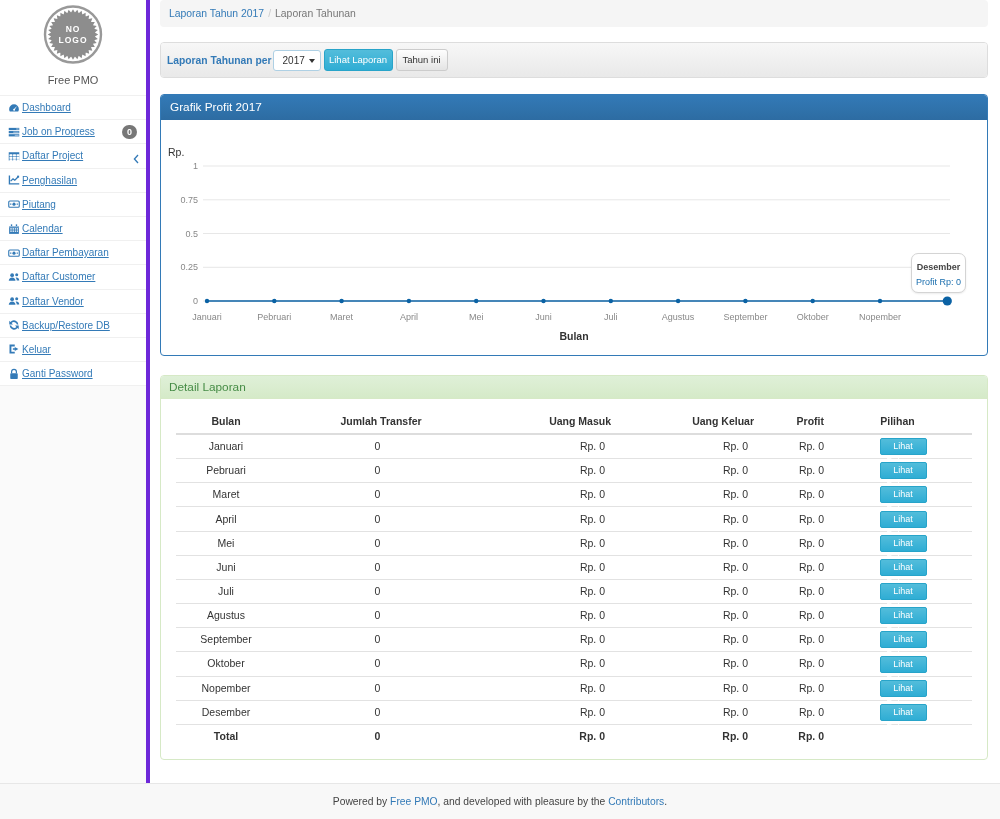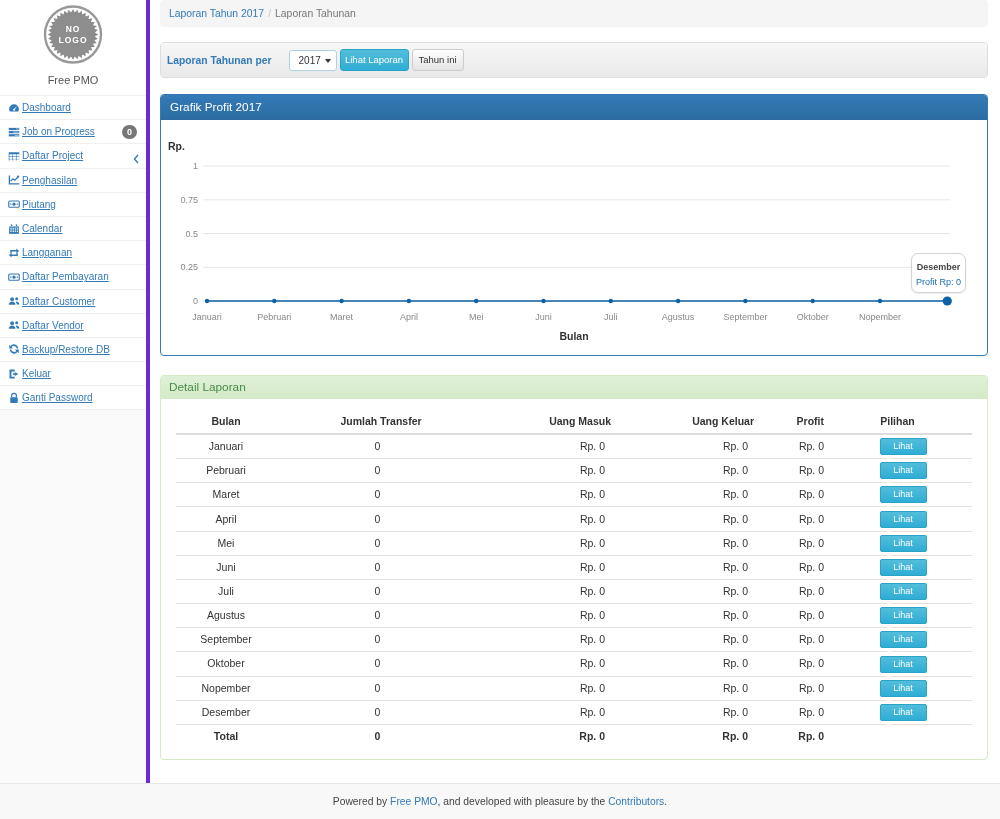--- a/index.html
+++ b/index.html
@@ -15,30 +15,30 @@
 #menu li .mt { font-size:10px; color:#337ab7; white-space:nowrap;text-decoration:underline; }
 .badge0 { position:absolute; right:9px; top:50%; margin-top:-7px; width:15px; height:14px; background:#777; border-radius:8px; color:#fff; font-size:9px; font-weight:bold; text-align:center; line-height:14px; }
 .chev { position:absolute; right:7px; top:50%; margin-top:-6px; height:10px; }
 #content { margin-left:160px; width:828px; padding-top:0; }
 .breadcrumb { height:27px; background:#f5f5f5; border-radius:4px; font-size:10.4px; line-height:27px; padding:0 9px; color:#777; margin-bottom:15px; }
 .breadcrumb a { color:#337ab7; text-decoration:none; }
 .breadcrumb .sep { color:#ccc; padding:0 4px; }
 .panel { border:1px solid #ddd; border-radius:4px; }
 .panel-form { height:36px; margin-bottom:15.5px; }
 .ph-default { background:linear-gradient(#f7f7f7,#e9e9e9); height:34px; display:flex; align-items:center; padding:0 6px; border-radius:3px; }
-.ph-default .lbl { font-size:10.3px; font-weight:bold; color:#337ab7; margin-right:16px; }
+.ph-default .lbl { font-size:10.3px; font-weight:bold; color:#337ab7; margin-right:0; }
 .sel { width:48px; height:21px; background:#fff; border:1px solid #aed0e4; border-radius:3px; font-size:10px; color:#333; position:relative; line-height:19px; padding-left:9px; margin:0 3px 0 1px; }
 .sel .car { position:absolute; right:5px; top:8px; width:0; height:0; border-left:3.5px solid transparent; border-right:3.5px solid transparent; border-top:4px solid #333; }
 .btn { display:inline-block; border-radius:3px; text-align:center; font-size:9.5px; }
 .btn-info { background:linear-gradient(#53bddb,#2fadd4); border:1px solid #28a4c9; color:#fff; height:22px; width:69px; line-height:20px; margin-right:3px; }
 .btn-default { background:linear-gradient(#fefefe,#e4e4e4); border:1px solid #ccc; color:#333; height:22px; width:52px; line-height:20px; }
 .panel-chart { border-color:#337ab7; height:262px; margin-bottom:19px; }
 .ph-primary { background:linear-gradient(#337ab7,#2d6ca2); height:25px; line-height:25px; color:#fff; font-size:11.8px; padding-left:9px; border-radius:3px 3px 0 0; }
 #chartbody { position:relative; height:235px; }
-#rp { position:absolute; left:7px; top:20px; font-size:10.5px; font-weight:bold; color:#333; }
+#rp { position:absolute; left:7px; top:26px; font-size:10.5px; font-weight:normal; color:#333; }
 #tooltip { position:absolute; left:750px; top:133px; width:55px; height:40px; background:#fff; border:1px solid #d4d4d4; border-radius:7px; box-shadow:0 1px 2px rgba(0,0,0,.08); text-align:center; }
 #tooltip .tt1 { font-size:9px; font-weight:bold; color:#444; margin-top:8px; }
 #tooltip .tt2 { font-size:9px; color:#1a6eae; margin-top:5px; }
 #bulanlbl { position:absolute; left:0; width:826px; text-align:center; top:210px; font-size:10.5px; font-weight:bold; color:#333; }
 .panel-detail { border-color:#d6e9c6; margin-bottom:0; }
 .ph-success { background:linear-gradient(#dff0d8,#d5eac8); height:23px; line-height:23px; color:#468c46; font-size:11.8px; padding-left:8px; border-radius:3px 3px 0 0; border-bottom:1px solid #d6e9c6; }
 .pbody { padding:11px 15px; }
 table.rpt { border-collapse:collapse; width:796px; font-size:10.5px; color:#333; table-layout:fixed; }
 table.rpt th { font-weight:bold; padding:4px 0 4.5px; border-bottom:2px solid #ddd; line-height:15px; }
 table.rpt td { padding:3.95px 0 4px; border-top:1px solid #e2e2e2; line-height:15px; }
@@ -132,27 +132,20 @@
                 <rect x="9" y="7" width="2" height="1.7"></rect>
                 <rect x="12" y="7" width="1.4" height="1.7"></rect>
                 <rect x="3" y="10" width="2" height="1.7"></rect>
                 <rect x="6" y="10" width="2" height="1.7"></rect>
                 <rect x="9" y="10" width="2" height="1.7"></rect>
                 <rect x="12" y="10" width="1.4" height="1.7"></rect>
               </g>
               <rect x="1.5" y="4.6" width="13" height="1" fill="#fff" opacity="0.9"></rect>
             </svg>
             <span class="mt">Calendar</span>
-          </li>
-          <li>
-            <svg class="mi" viewBox="0 0 16 16" width="12" height="12">
-              <path fill="#337ab7" d="M14.8 5.2l-3.6-3.1v2H3v4.3h1.9V6.1h6.3v2.2z"></path>
-              <path fill="#337ab7" d="M1.2 10.8l3.6 3.1v-2H13V7.6h-1.9v2.3H4.8V7.7z"></path>
-            </svg>
-            <span class="mt">Langganan</span>
           </li>
           <li>
             <svg class="mi" viewBox="0 0 16 16" width="12" height="12">
               <rect x="1" y="4" width="14" height="8.4" rx="1.4" fill="none" stroke="#337ab7" stroke-width="1.5"></rect>
               <circle cx="8" cy="8.2" r="2.1" fill="#337ab7"></circle>
               <rect x="3" y="7.2" width="1.4" height="2" fill="#337ab7"></rect>
               <rect x="11.6" y="7.2" width="1.4" height="2" fill="#337ab7"></rect>
             </svg>
             <span class="mt">Daftar Pembayaran</span>
           </li>

